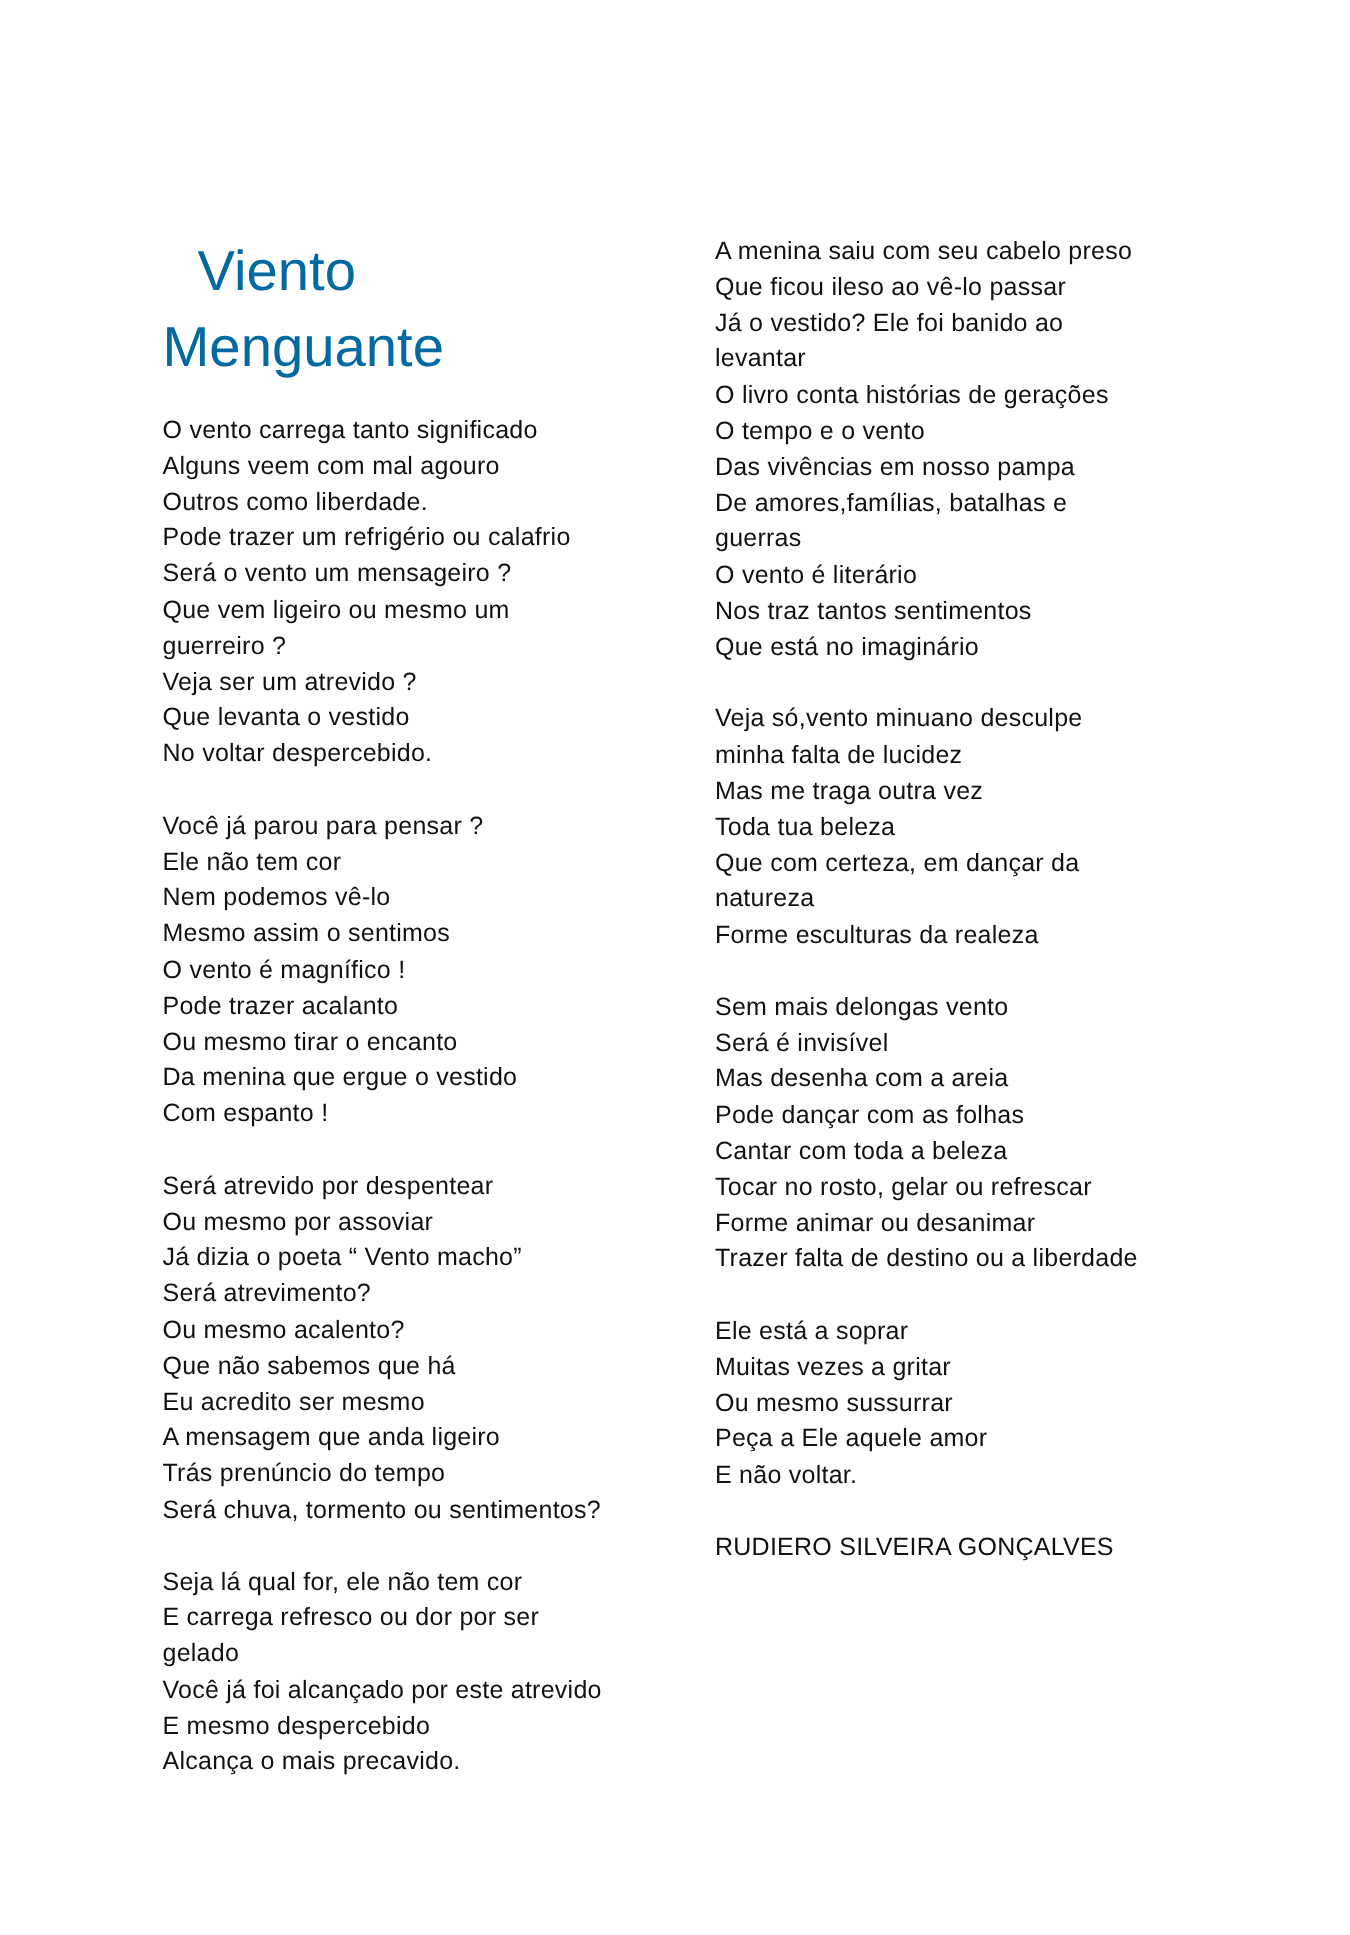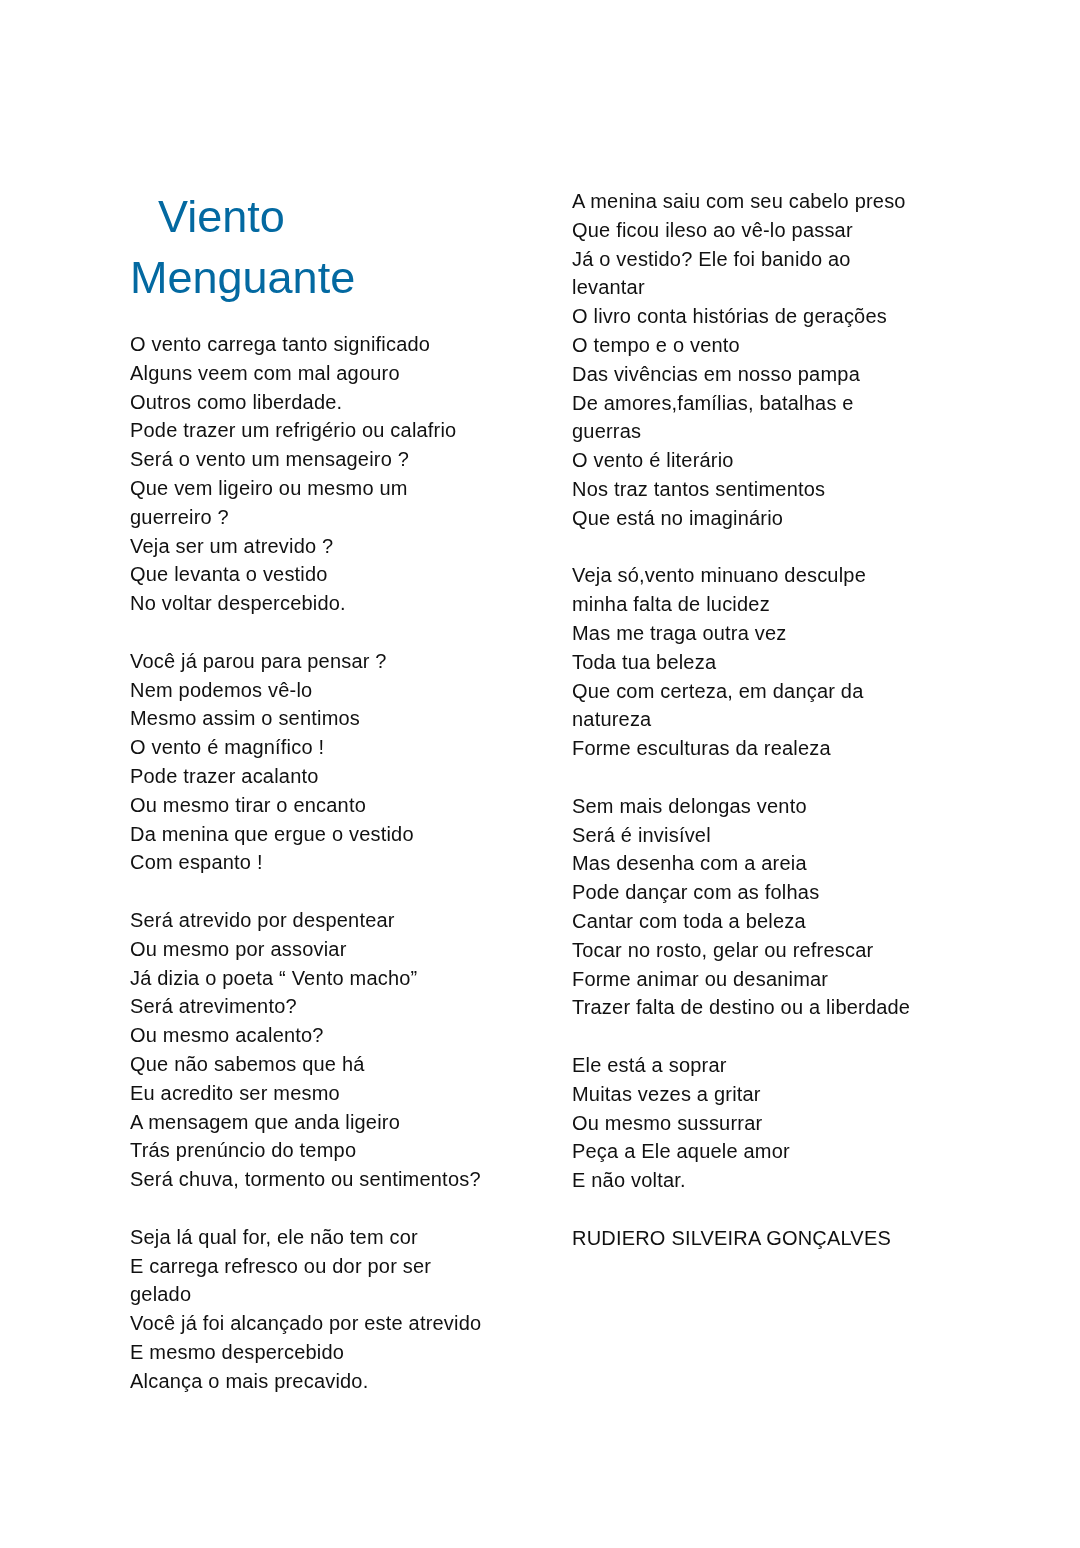--- a/index.html
+++ b/index.html
@@ -30,20 +30,21 @@
     <div class="line">Pode trazer um refrigério ou calafrio</div>
     <div class="line">Será o vento um mensageiro ?</div>
     <div class="line">Que vem ligeiro ou mesmo um</div>
     <div class="line">guerreiro ?</div>
     <div class="line">Veja ser um atrevido ?</div>
     <div class="line">Que levanta o vestido</div>
     <div class="line">No voltar despercebido.</div>
   </div>
   <div class="stanza">
     <div class="line">Você já parou para pensar ?</div>
+    <div class="line">Ele não tem cor</div>
     <div class="line">Nem podemos vê-lo</div>
     <div class="line">Mesmo assim o sentimos</div>
     <div class="line">O vento é magnífico !</div>
     <div class="line">Pode trazer acalanto</div>
     <div class="line">Ou mesmo tirar o encanto</div>
     <div class="line">Da menina que ergue o vestido</div>
     <div class="line">Com espanto !</div>
   </div>
   <div class="stanza">
     <div class="line">Será atrevido por despentear</div>

